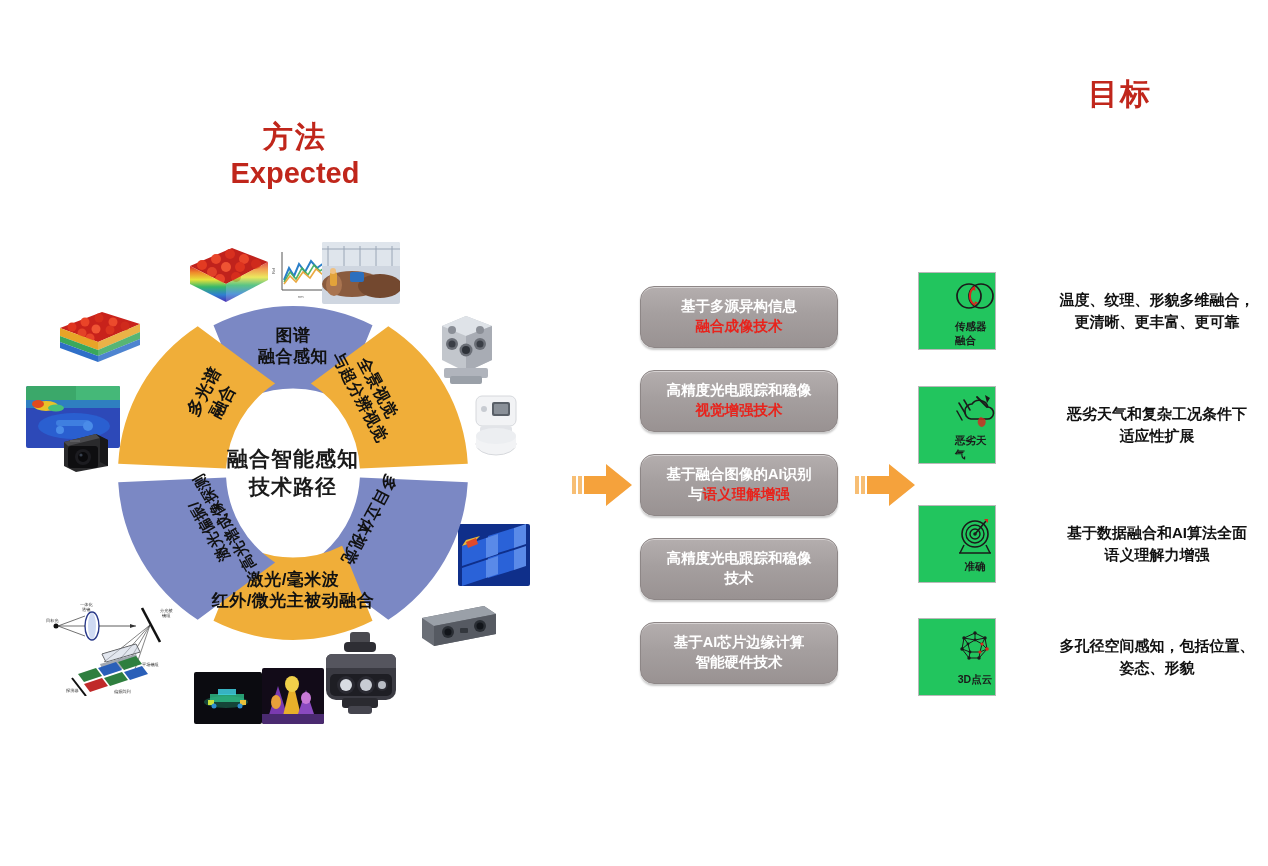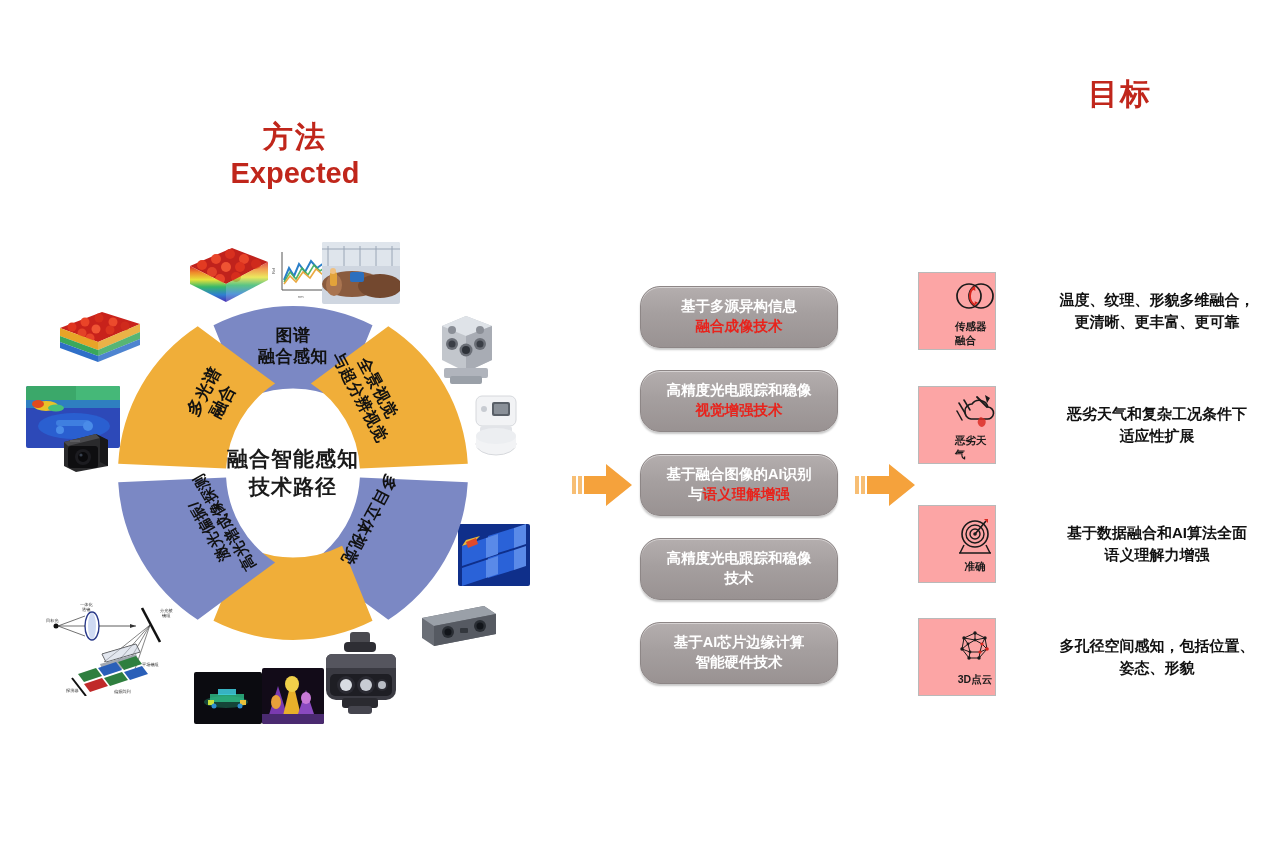--- a/index.html
+++ b/index.html
@@ -28,37 +28,37 @@
   }
   .seg-label{
     position:absolute;text-align:center;font-weight:bold;color:#111;
     line-height:1.22;white-space:nowrap;letter-spacing:.5px;
   }
 
   
   .mid-col{position:absolute;left:640px;top:286px;width:196px;}
   .mbox{
     width:196px;height:60px;margin-bottom:22px;
-    border-radius:20px;
+    border-radius:14px;
     background:linear-gradient(180deg,#b4aeae 0%,#a59f9f 45%,#999292 100%);
     border:1px solid #8d8686;
     box-shadow:0 2px 2px rgba(0,0,0,.22), inset 0 1px 0 rgba(255,255,255,.45);
     display:flex;align-items:center;justify-content:center;
     text-align:center;
   }
   .mbox .txt{font-size:14.5px;font-weight:bold;color:#ffffff;line-height:1.35;}
   .mbox .hl{color:#E8231C;}
 
   
   .arrow{position:absolute;}
 
   
   .goal{position:absolute;display:flex;align-items:center;}
   .goal .card{
-    width:78px;height:78px;border:1px solid #b9b9b9;background:#fca5a5;
+    width:78px;height:78px;border:1px solid #b9b9b9;background:#22c55e;
     display:flex;flex-direction:column;align-items:center;justify-content:center;
     box-sizing:border-box;
     padding-left:36px;
   }
   .goal .card .gicon{width:48px;height:42px;display:block;}
   .goal .card .glabel{font-size:10.5px;font-weight:bold;color:#1a1a1a;margin-top:3px;}
   .goal .gtext{
     margin-left:36px;width:250px;text-align:center;
     font-size:15px;font-weight:bold;color:#111;line-height:1.45;
   }
@@ -377,20 +377,24 @@
 
     <div class="seg-label" style="left:186px;top:75px;width:130px;font-size:16px;transform:rotate(62deg);transform-origin:50% 50%;">
       <div>全景视觉</div>
       <div>与超分辨视觉</div>
     </div>
 
     <div class="seg-label" style="left:186px;top:212px;width:130px;font-size:16px;transform:rotate(118deg);transform-origin:50% 50%;">
       <div>多目立体视觉</div>
     </div>
 
+    <div class="seg-label" style="left:65px;top:272px;width:220px;font-size:17px;">
+      <div>激光/毫米波</div>
+      <div>红外/微光主被动融合</div>
+    </div>
 
     <div class="seg-label" style="left:34px;top:210px;width:130px;font-size:15px;transform:rotate(240deg);transform-origin:50% 50%;">
       <div>激光偏振/</div>
       <div>高光谱成像探测</div>
     </div>
 
     <div class="seg-label" style="left:36px;top:78px;width:120px;font-size:17px;transform:rotate(-62deg);transform-origin:50% 50%;">
       <div>多光谱</div>
       <div>融合</div>
     </div>

